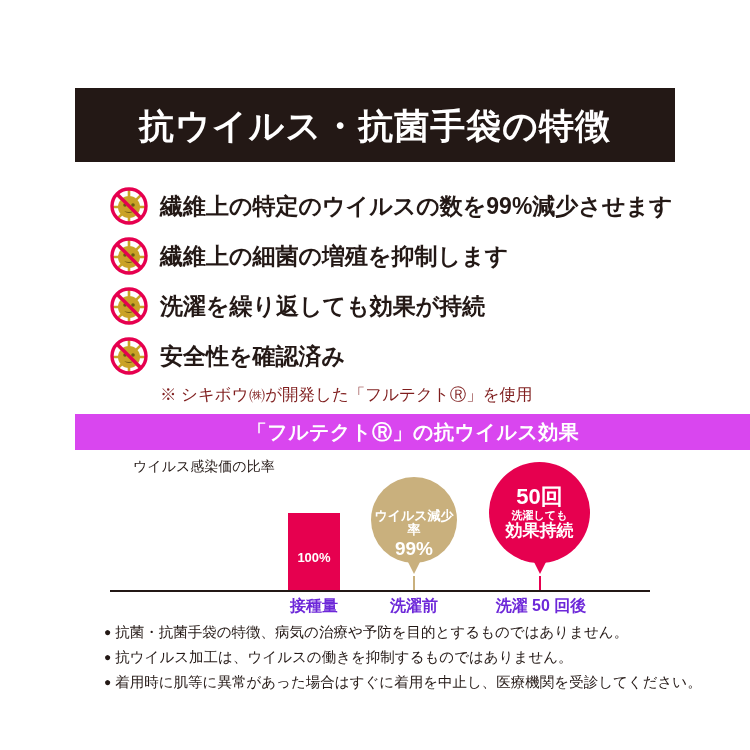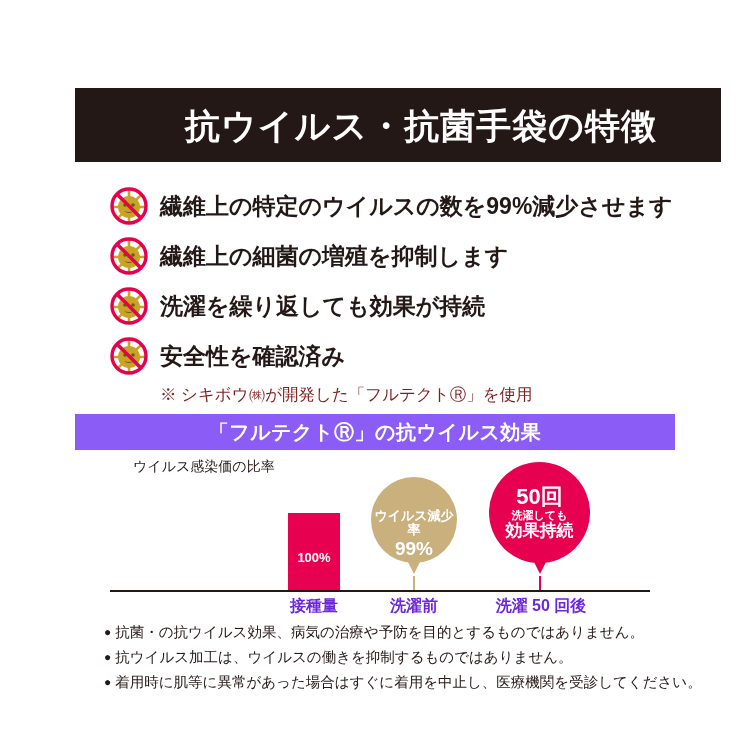--- a/index.html
+++ b/index.html
@@ -25,21 +25,20 @@
   .header-band {
     position: absolute;
     left: 75px;
     top: 88px;
     width: 600px;
     height: 74px;
     background: #231815;
     display: flex;
     align-items: center;
     justify-content: center;
-    padding-left: 46px;
   }
   .header-title {
     color: #ffffff;
     font-size: 35px;
     font-weight: bold;
     letter-spacing: 1px;
     line-height: 1;
     white-space: nowrap;
   }
 
@@ -82,23 +81,23 @@
     color: #7f1d1d;
     letter-spacing: 0px;
     white-space: nowrap;
   }
 
   
   .sub-band {
     position: absolute;
     left: 75px;
     top: 414px;
-    width: 600px;
+    width: 676px;
     height: 36px;
-    background: #8b5cf6;
+    background: #d946ef;
     display: flex;
     align-items: center;
     justify-content: center;
   }
   .sub-band-title {
     color: #ffffff;
     font-size: 20px;
     font-weight: bold;
     letter-spacing: 0.5px;
     white-space: nowrap;
@@ -392,21 +391,21 @@
     <div class="axis-line"></div>
 
     <div class="x-label" id="xlab-0">接種量</div>
     <div class="x-label" id="xlab-1">洗濯前</div>
     <div class="x-label" id="xlab-2">洗濯 50 回後</div>
   </div>
 
   <div class="disclaimers">
     <div class="disclaimer">
       <span class="bullet">●</span>
-      <span>抗菌・の抗ウイルス効果、病気の治療や予防を目的とするものではありません。</span>
+      <span>抗菌・抗菌手袋の特徴、病気の治療や予防を目的とするものではありません。</span>
     </div>
     <div class="disclaimer">
       <span class="bullet">●</span>
       <span>抗ウイルス加工は、ウイルスの働きを抑制するものではありません。</span>
     </div>
     <div class="disclaimer">
       <span class="bullet">●</span>
       <span>着用時に肌等に異常があった場合はすぐに着用を中止し、医療機関を受診してください。</span>
     </div>
   </div>

